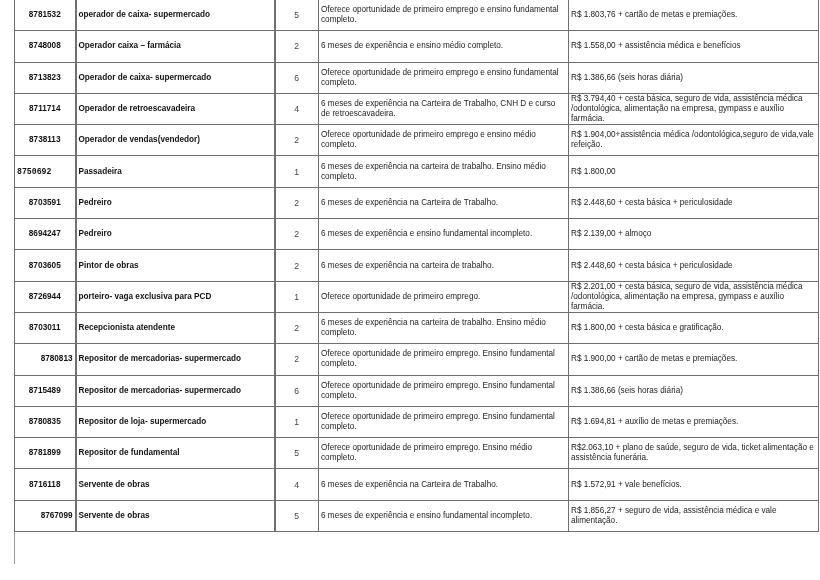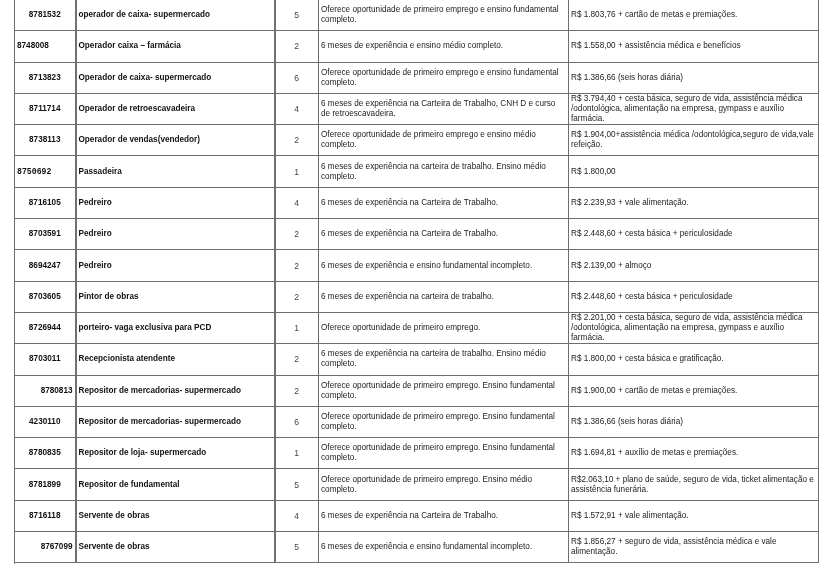--- a/index.html
+++ b/index.html
@@ -38,21 +38,21 @@
   <tbody id="rows">
   <tr>
     <td style="text-align:center;font-weight:bold;"><span>8781532</span></td>
     <td style="border-left:2px solid #707070;border-right:2px solid #707070;"><span class="row-title">operador de caixa- supermercado</span></td>
     <td style="text-align:center;color:#444;font-size:8.6px;"><span>5</span></td>
     <td style="border-left:1.5px solid #333;color:#222;"><span>Oferece oportunidade de primeiro emprego e ensino fundamental completo.</span></td>
     <td style="border-left:1.5px solid #333;color:#222;"><span>R$ 1.803,76 + cartão de metas e premiações.</span></td>
   </tr>
 
   <tr>
-    <td style="text-align:left;font-weight:bold;"><span>8748008</span></td>
+    <td style="text-align:center;font-weight:bold;"><span>8748008</span></td>
     <td style="border-left:2px solid #707070;border-right:2px solid #707070;"><span class="row-title">Operador caixa – farmácia</span></td>
     <td style="text-align:center;color:#444;font-size:8.6px;"><span>2</span></td>
     <td style="border-left:1.5px solid #333;color:#222;"><span>6 meses de experiência e ensino médio completo.</span></td>
     <td style="border-left:1.5px solid #333;color:#222;"><span>R$ 1.558,00 + assistência médica e benefícios</span></td>
   </tr>
 
   <tr>
     <td style="text-align:center;font-weight:bold;"><span>8713823</span></td>
     <td style="border-left:2px solid #707070;border-right:2px solid #707070;"><span class="row-title">Operador de caixa- supermercado</span></td>
     <td style="text-align:center;color:#444;font-size:8.6px;"><span>6</span></td>
@@ -77,27 +77,20 @@
   </tr>
 
   <tr>
     <td style="text-align:left;font-weight:bold;font-family:Liberation Mono, monospace;"><span>8750692</span></td>
     <td style="border-left:2px solid #707070;border-right:2px solid #707070;"><span class="row-title">Passadeira</span></td>
     <td style="text-align:center;color:#444;font-size:8.6px;"><span>1</span></td>
     <td style="border-left:1.5px solid #333;color:#222;"><span>6 meses de experiência na carteira de trabalho. Ensino médio completo.</span></td>
     <td style="border-left:1.5px solid #333;color:#222;"><span>R$ 1.800,00</span></td>
   </tr>
 
-  <tr>
-    <td style="text-align:center;font-weight:bold;"><span>8716105</span></td>
-    <td style="border-left:2px solid #707070;border-right:2px solid #707070;"><span class="row-title">Pedreiro</span></td>
-    <td style="text-align:center;color:#444;font-size:8.6px;"><span>4</span></td>
-    <td style="border-left:1.5px solid #333;color:#222;"><span>6 meses de experiência na Carteira de Trabalho.</span></td>
-    <td style="border-left:1.5px solid #333;color:#222;"><span>R$ 2.239,93 + vale alimentação.</span></td>
-  </tr>
 
   <tr>
     <td style="text-align:center;font-weight:bold;"><span>8703591</span></td>
     <td style="border-left:2px solid #707070;border-right:2px solid #707070;"><span class="row-title">Pedreiro</span></td>
     <td style="text-align:center;color:#444;font-size:8.6px;"><span>2</span></td>
     <td style="border-left:1.5px solid #333;color:#222;"><span>6 meses de experiência na Carteira de Trabalho.</span></td>
     <td style="border-left:1.5px solid #333;color:#222;"><span>R$ 2.448,60 + cesta básica + periculosidade</span></td>
   </tr>
 
   <tr>
@@ -134,21 +127,21 @@
 
   <tr>
     <td style="text-align:right;font-weight:bold;"><span>8780813</span></td>
     <td style="border-left:2px solid #707070;border-right:2px solid #707070;"><span class="row-title">Repositor de mercadorias- supermercado</span></td>
     <td style="text-align:center;color:#444;font-size:8.6px;"><span>2</span></td>
     <td style="border-left:1.5px solid #333;color:#222;"><span>Oferece oportunidade de primeiro emprego. Ensino fundamental completo.</span></td>
     <td style="border-left:1.5px solid #333;color:#222;"><span>R$ 1.900,00 + cartão de metas e premiações.</span></td>
   </tr>
 
   <tr>
-    <td style="text-align:center;font-weight:bold;"><span>4230110</span></td>
+    <td style="text-align:center;font-weight:bold;"><span>8715489</span></td>
     <td style="border-left:2px solid #707070;border-right:2px solid #707070;"><span class="row-title">Repositor de mercadorias- supermercado</span></td>
     <td style="text-align:center;color:#444;font-size:8.6px;"><span>6</span></td>
     <td style="border-left:1.5px solid #333;color:#222;"><span>Oferece oportunidade de primeiro emprego. Ensino fundamental completo.</span></td>
     <td style="border-left:1.5px solid #333;color:#222;"><span>R$ 1.386,66 (seis horas diária)</span></td>
   </tr>
 
   <tr>
     <td style="text-align:center;font-weight:bold;"><span>8780835</span></td>
     <td style="border-left:2px solid #707070;border-right:2px solid #707070;"><span class="row-title">Repositor de loja- supermercado</span></td>
     <td style="text-align:center;color:#444;font-size:8.6px;"><span>1</span></td>
@@ -162,21 +155,21 @@
     <td style="text-align:center;color:#444;font-size:8.6px;"><span>5</span></td>
     <td style="border-left:1.5px solid #333;color:#222;"><span>Oferece oportunidade de primeiro emprego. Ensino médio completo.</span></td>
     <td style="border-left:1.5px solid #333;color:#222;"><span>R$2.063,10  + plano de saúde, seguro de vida, ticket alimentação e assistência funerária.</span></td>
   </tr>
 
   <tr>
     <td style="text-align:center;font-weight:bold;"><span>8716118</span></td>
     <td style="border-left:2px solid #707070;border-right:2px solid #707070;"><span class="row-title">Servente de obras</span></td>
     <td style="text-align:center;color:#444;font-size:8.6px;"><span>4</span></td>
     <td style="border-left:1.5px solid #333;color:#222;"><span>6 meses de experiência na Carteira de Trabalho.</span></td>
-    <td style="border-left:1.5px solid #333;color:#222;"><span>R$ 1.572,91 + vale alimentação.</span></td>
+    <td style="border-left:1.5px solid #333;color:#222;"><span>R$ 1.572,91 + vale benefícios.</span></td>
   </tr>
 
   <tr>
     <td style="text-align:right;font-weight:bold;"><span>8767099</span></td>
     <td style="border-left:2px solid #707070;border-right:2px solid #707070;"><span class="row-title">Servente de obras</span></td>
     <td style="text-align:center;color:#444;font-size:8.6px;"><span>5</span></td>
     <td style="border-left:1.5px solid #333;color:#222;"><span>6 meses de experiência e ensino fundamental incompleto.</span></td>
     <td style="border-left:1.5px solid #333;color:#222;"><span>R$ 1.856,27 + seguro de vida, assistência médica e vale alimentação.</span></td>
   </tr>
 </tbody>

